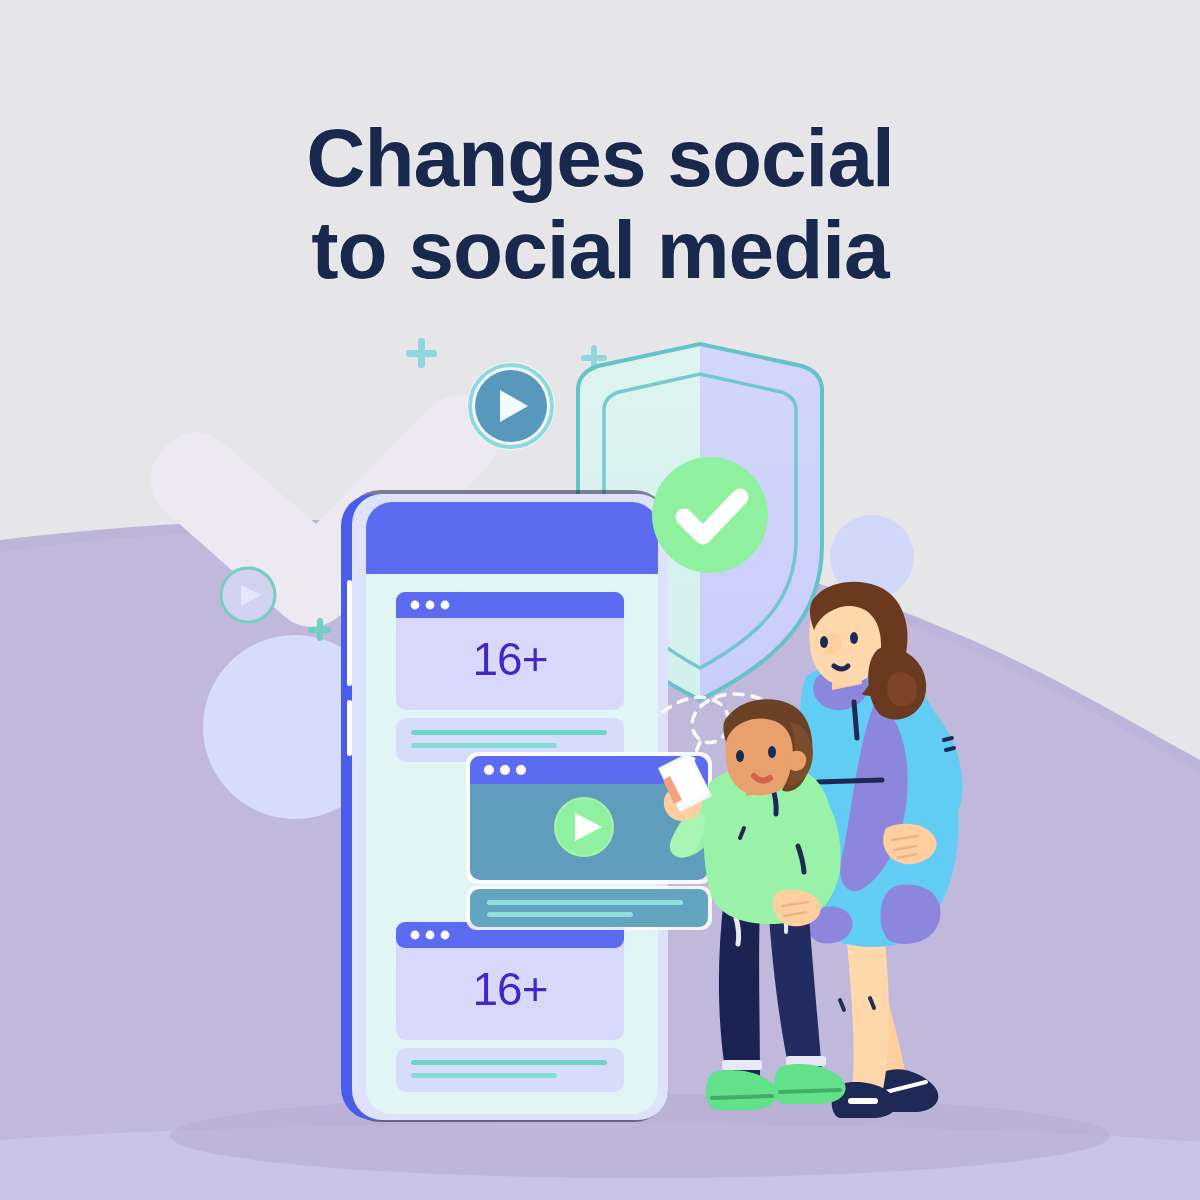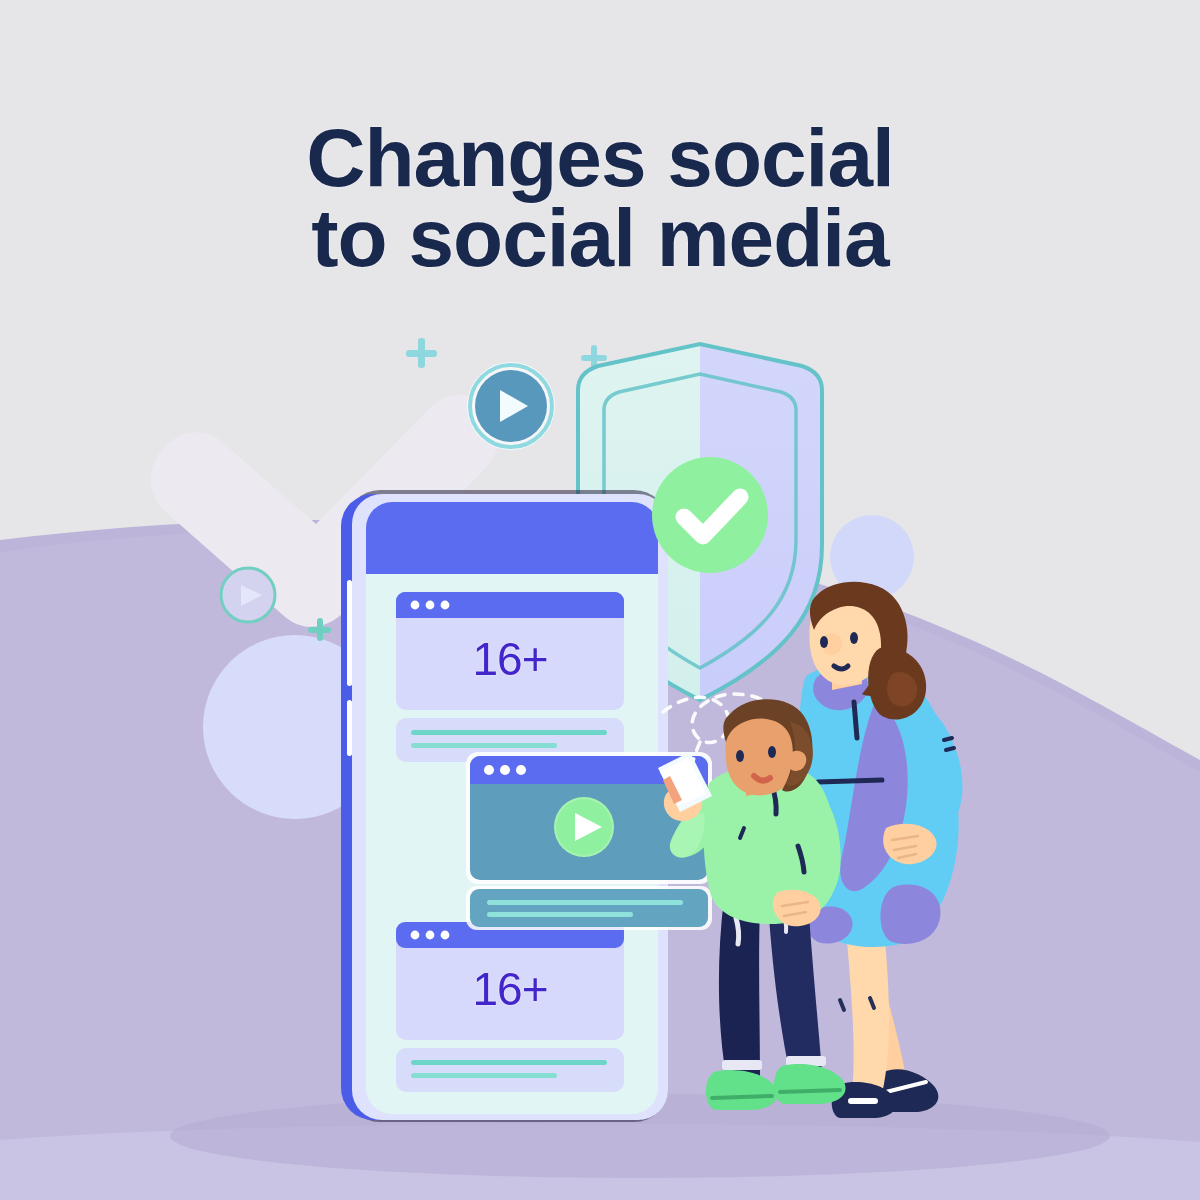--- a/index.html
+++ b/index.html
@@ -17,21 +17,21 @@
     position:absolute;left:0;top:118px;width:1200px;
     text-align:center;
     font-size:82px;
     line-height:0.98;
     font-weight:bold;
     letter-spacing:-1px;
     color:#19284d;
     text-shadow:0 0 2px rgba(255,255,255,.85);
     pointer-events:none;
   }
-  .title .l2{display:block;}
+  .title .l2{display:block;margin-top:12px;}
 
   
   .age-label{
     position:absolute;
     font-size:46px;
     font-weight:normal;
     color:#4226cc;
     letter-spacing:-1px;
     text-shadow:0 0 2px rgba(255,255,255,.8);
     white-space:nowrap;

